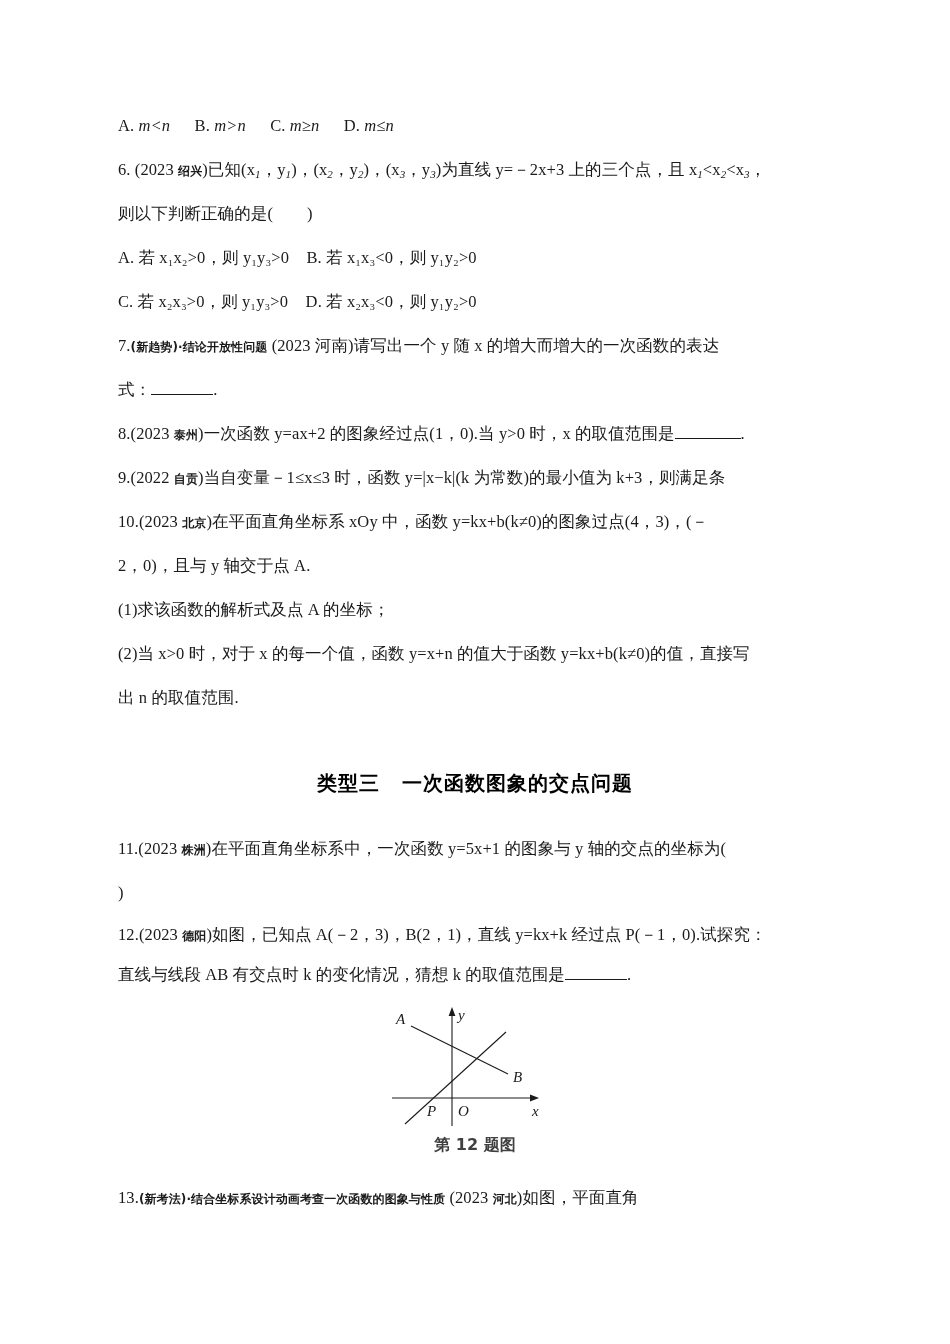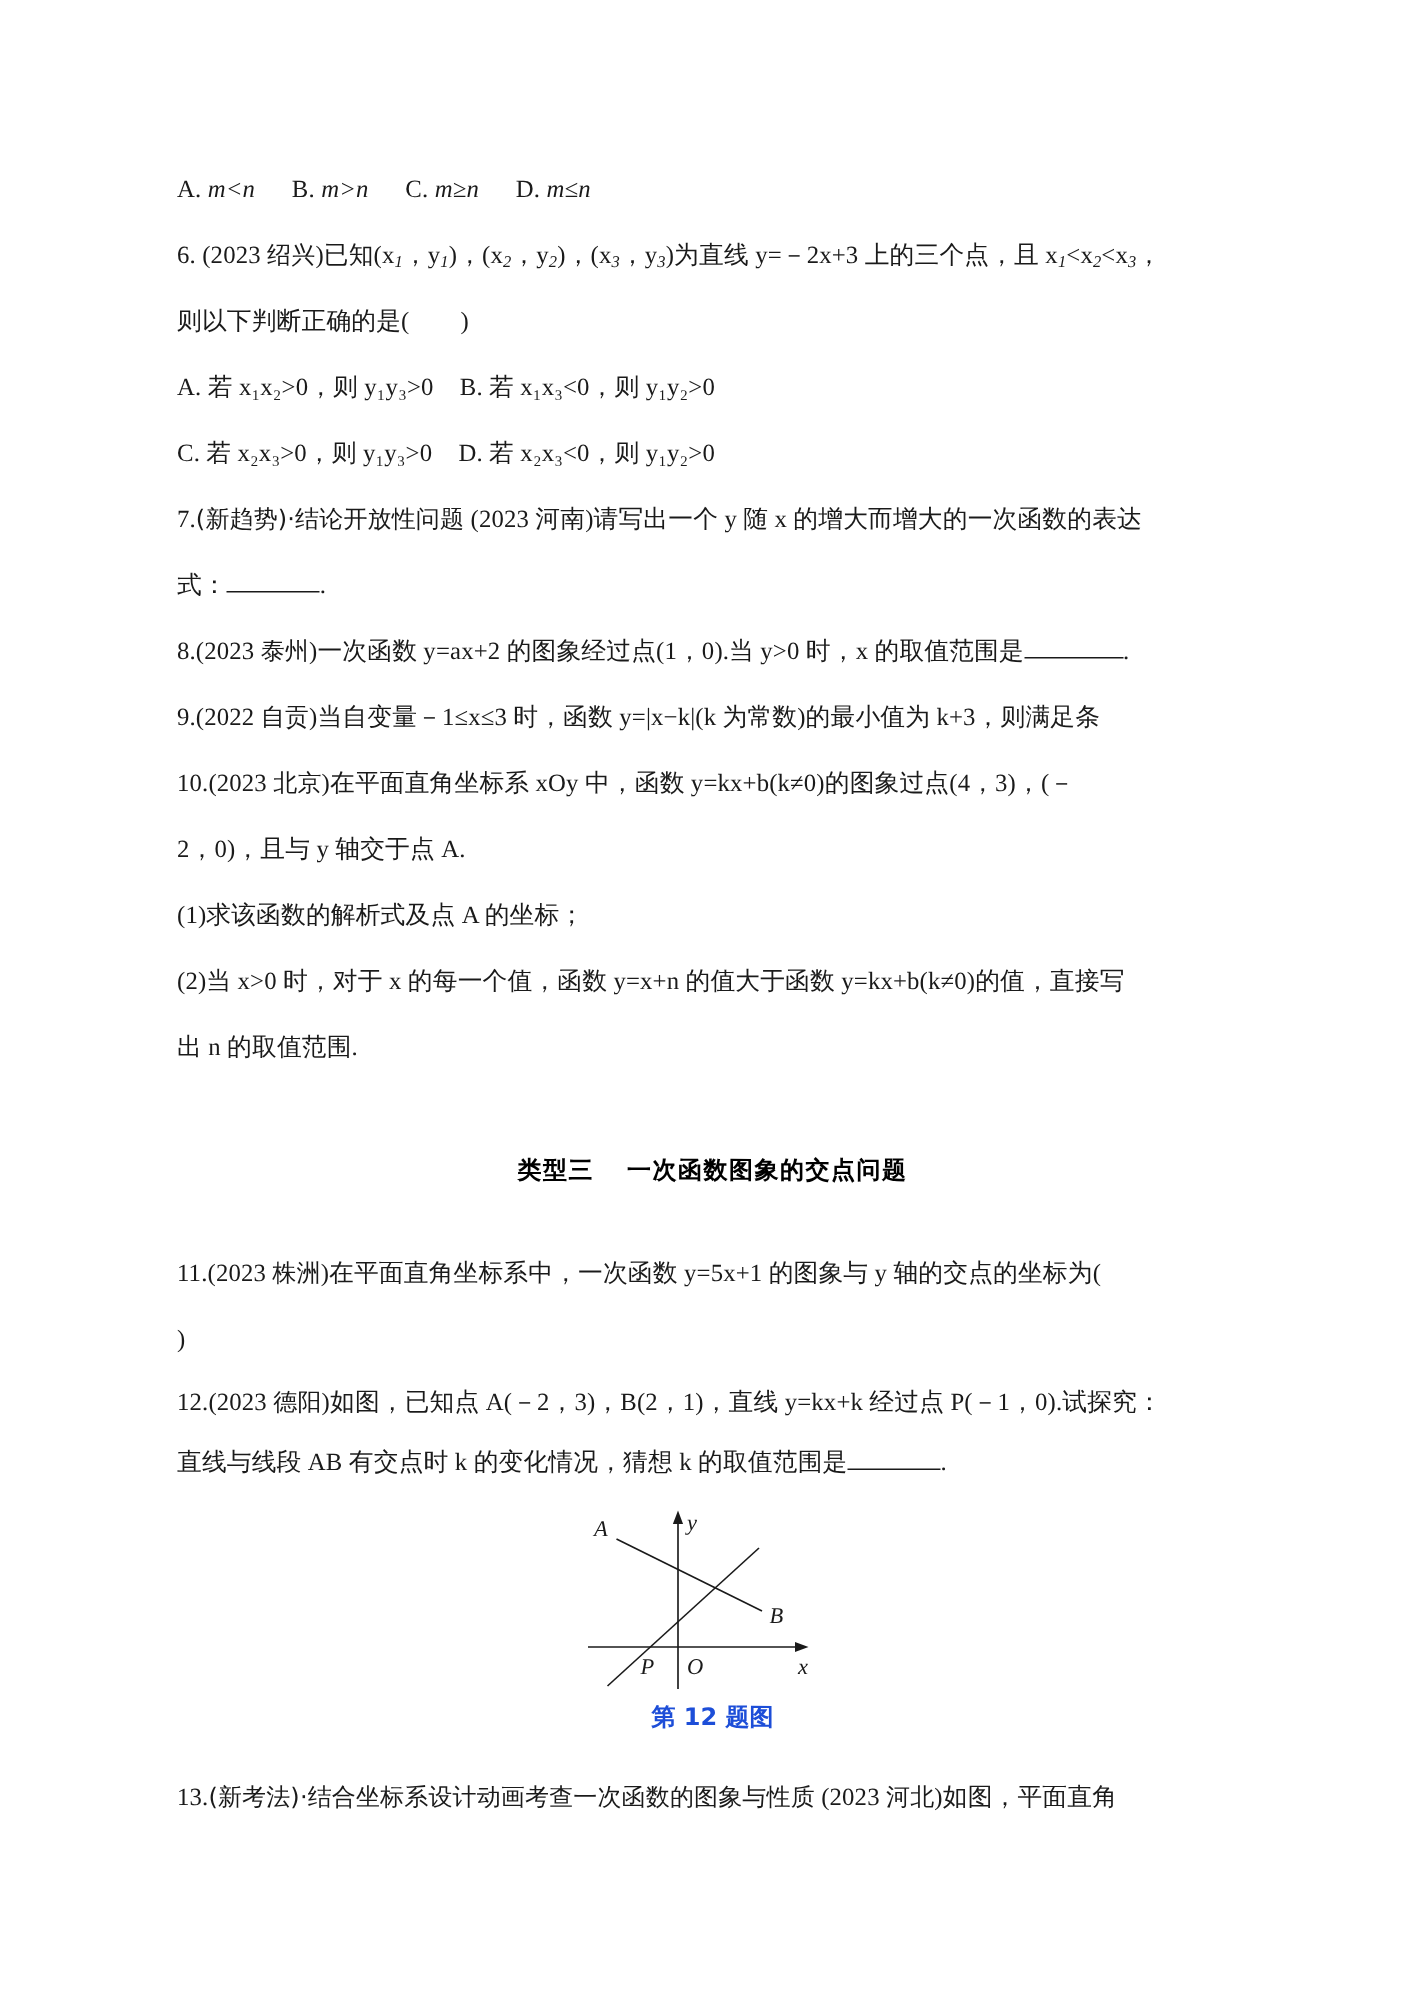--- a/index.html
+++ b/index.html
@@ -27,21 +27,21 @@
     top: 104px;
     width: 722px;
   }
   .ln {
     font-size: 16.5px;
     line-height: 44px;
     height: 44px;
     white-space: nowrap;
     letter-spacing: 0.1px;
   }
-  .bk { font-weight: normal; font-family: "DejaVu Sans", "Liberation Sans", sans-serif; font-size: 16px; }
+  .bk { font-weight: bold; font-family: "DejaVu Sans", "Liberation Sans", sans-serif; font-size: 12px; }
   .it { font-style: italic; }
   .sub {
     font-size: 11px;
     vertical-align: -0.28em;
     font-style: italic;
   }
   .opt-gap { display: inline-block; width: 16px; }
   .opt-gap-s { display: inline-block; width: 9px; }
   .blank {
     display: inline-block;
@@ -55,21 +55,21 @@
 
   
   .section-head {
     position: absolute;
     left: 0;
     top: 770px;
     width: 950px;
     text-align: center;
     font-family: "DejaVu Sans", "Liberation Sans", sans-serif;
     font-weight: bold;
-    font-size: 16px;
+    font-size: 20px;
     letter-spacing: 1px;
     color: #000;
   }
   .section-head .gap { display: inline-block; width: 22px; }
 
   
   .figure-wrap {
     position: absolute;
     left: 0;
     top: 1002px;
@@ -78,21 +78,21 @@
   }
   .fig-caption {
     position: absolute;
     left: 0;
     top: 1135px;
     width: 950px;
     text-align: center;
     font-family: "DejaVu Sans", "Liberation Sans", sans-serif;
     font-weight: bold;
     font-size: 16px;
-    color: #1d4ed8;
+    color: #404040;
   }
   svg text {
     font-family: "Liberation Serif", "DejaVu Serif", serif;
     font-style: italic;
     font-size: 15px;
     fill: #1a1a1a;
   }
 </style>
 </head>
 <body>

